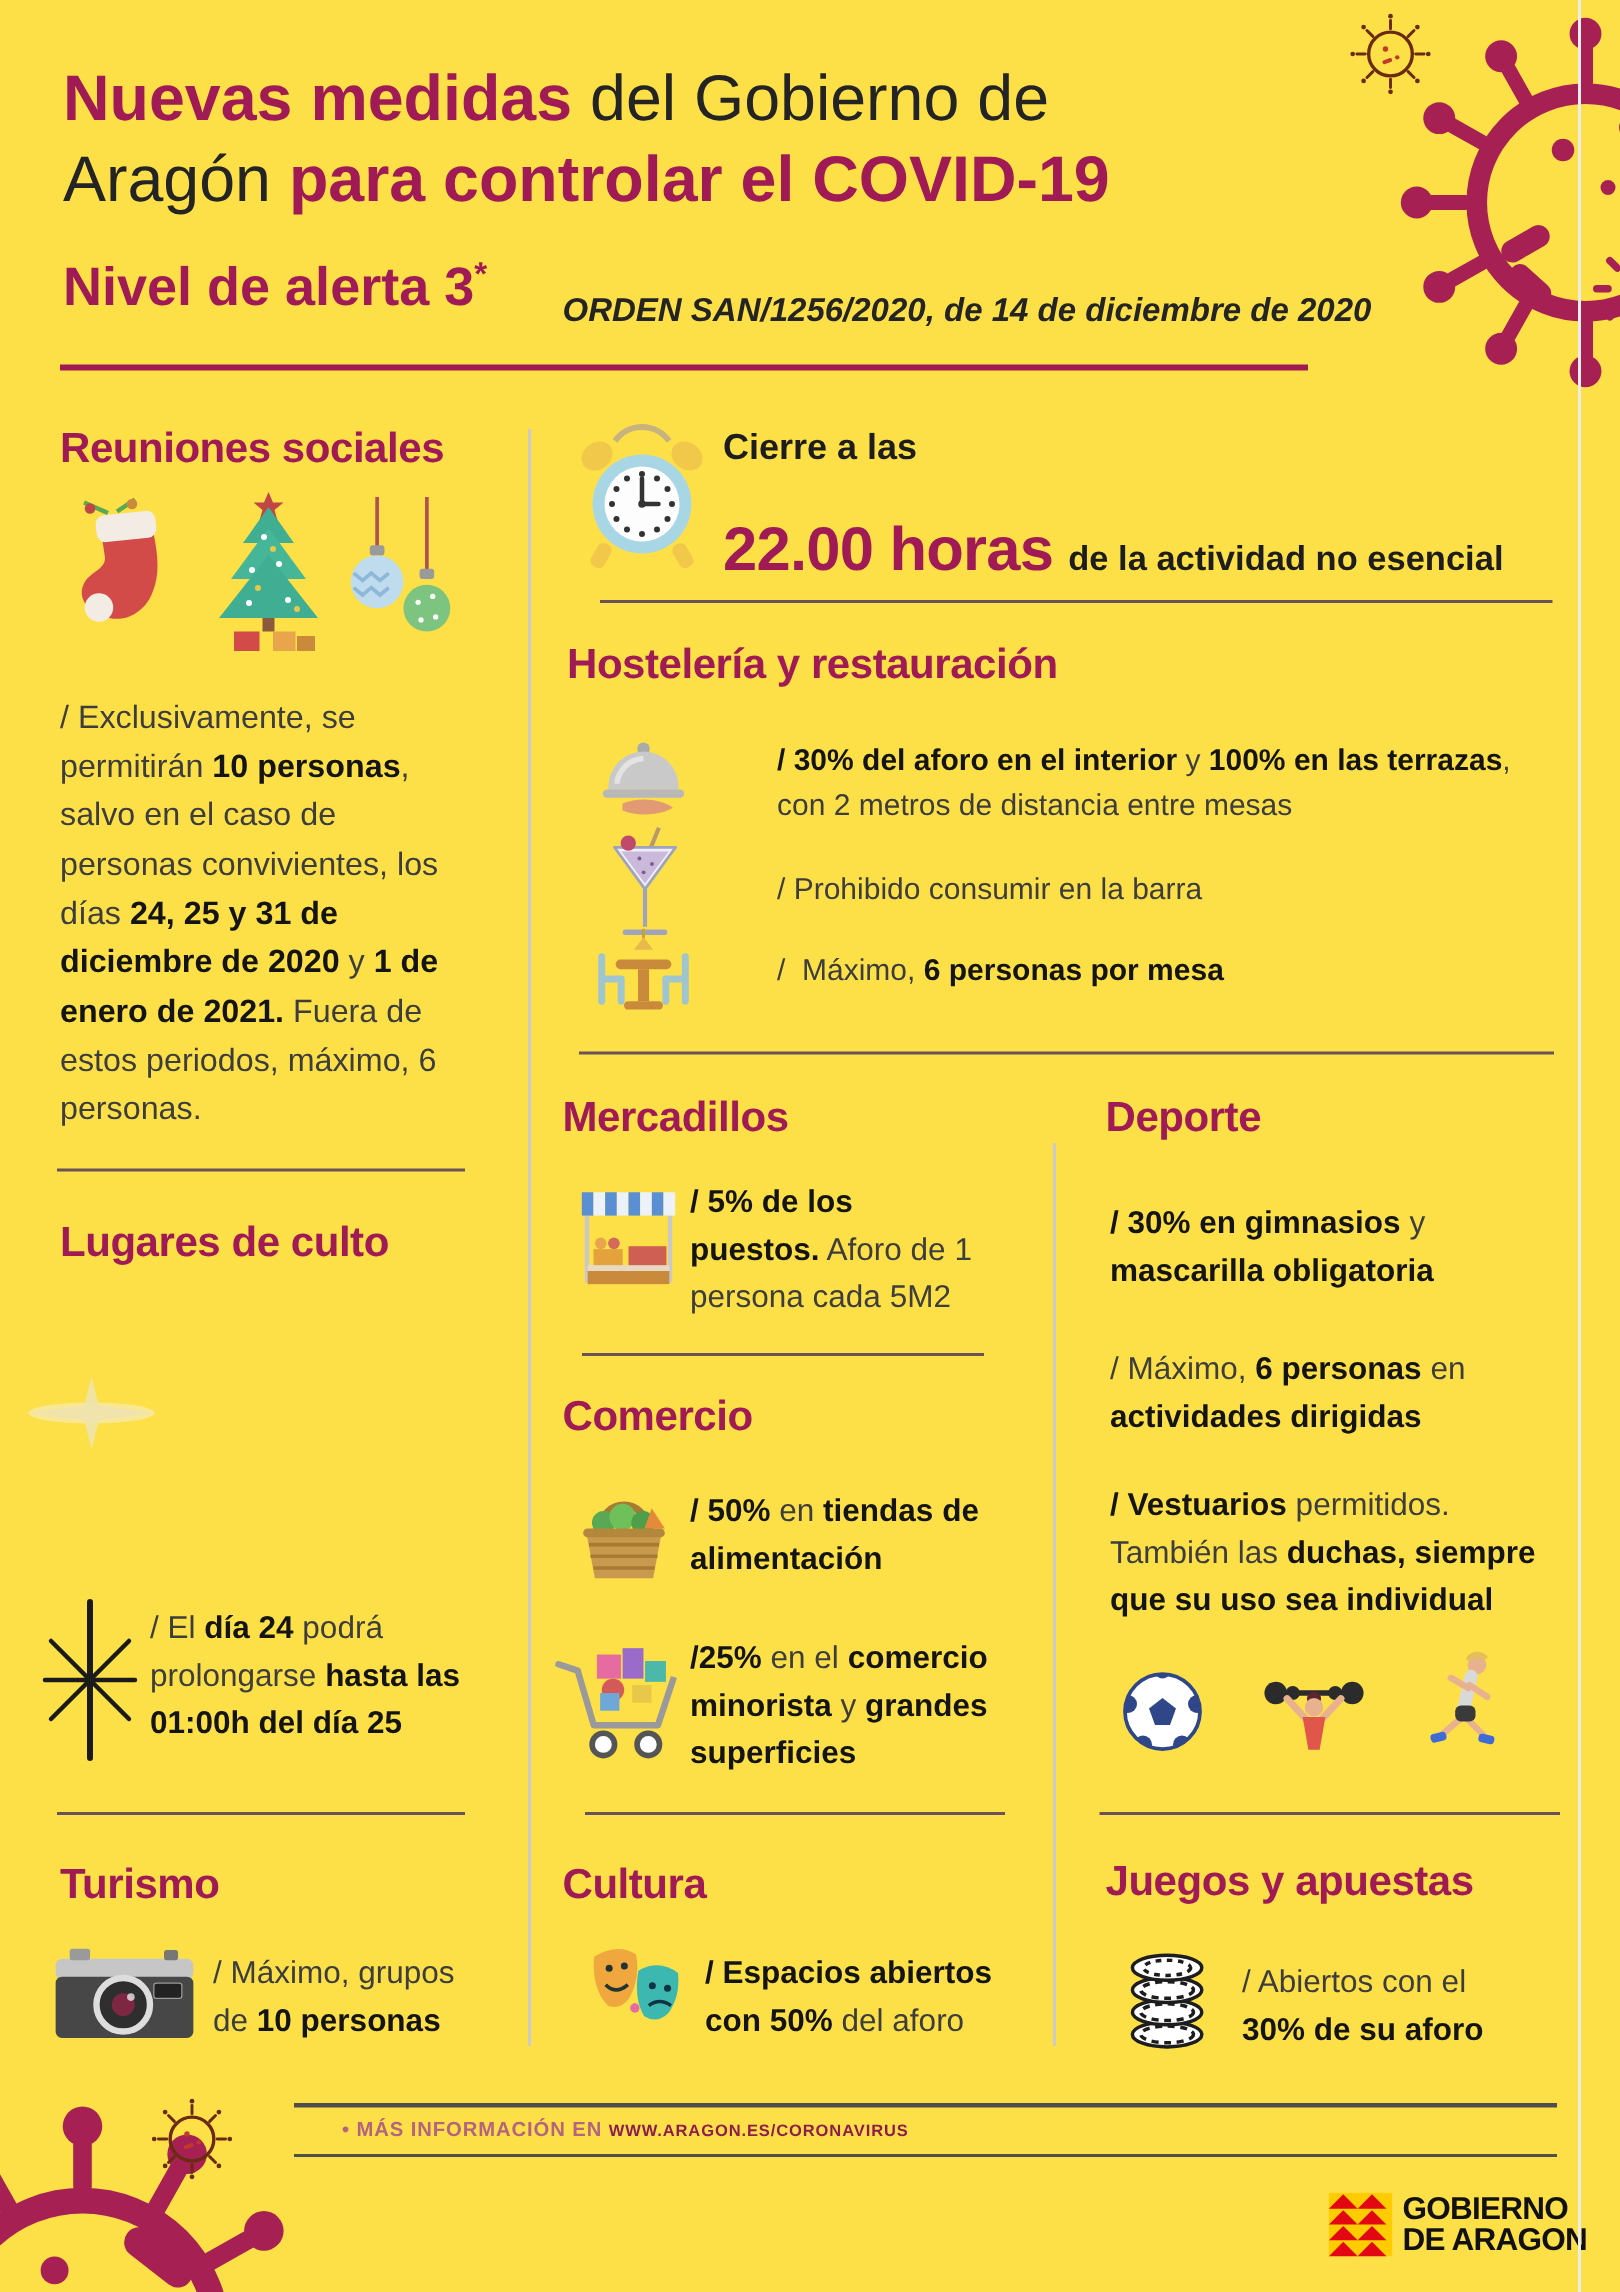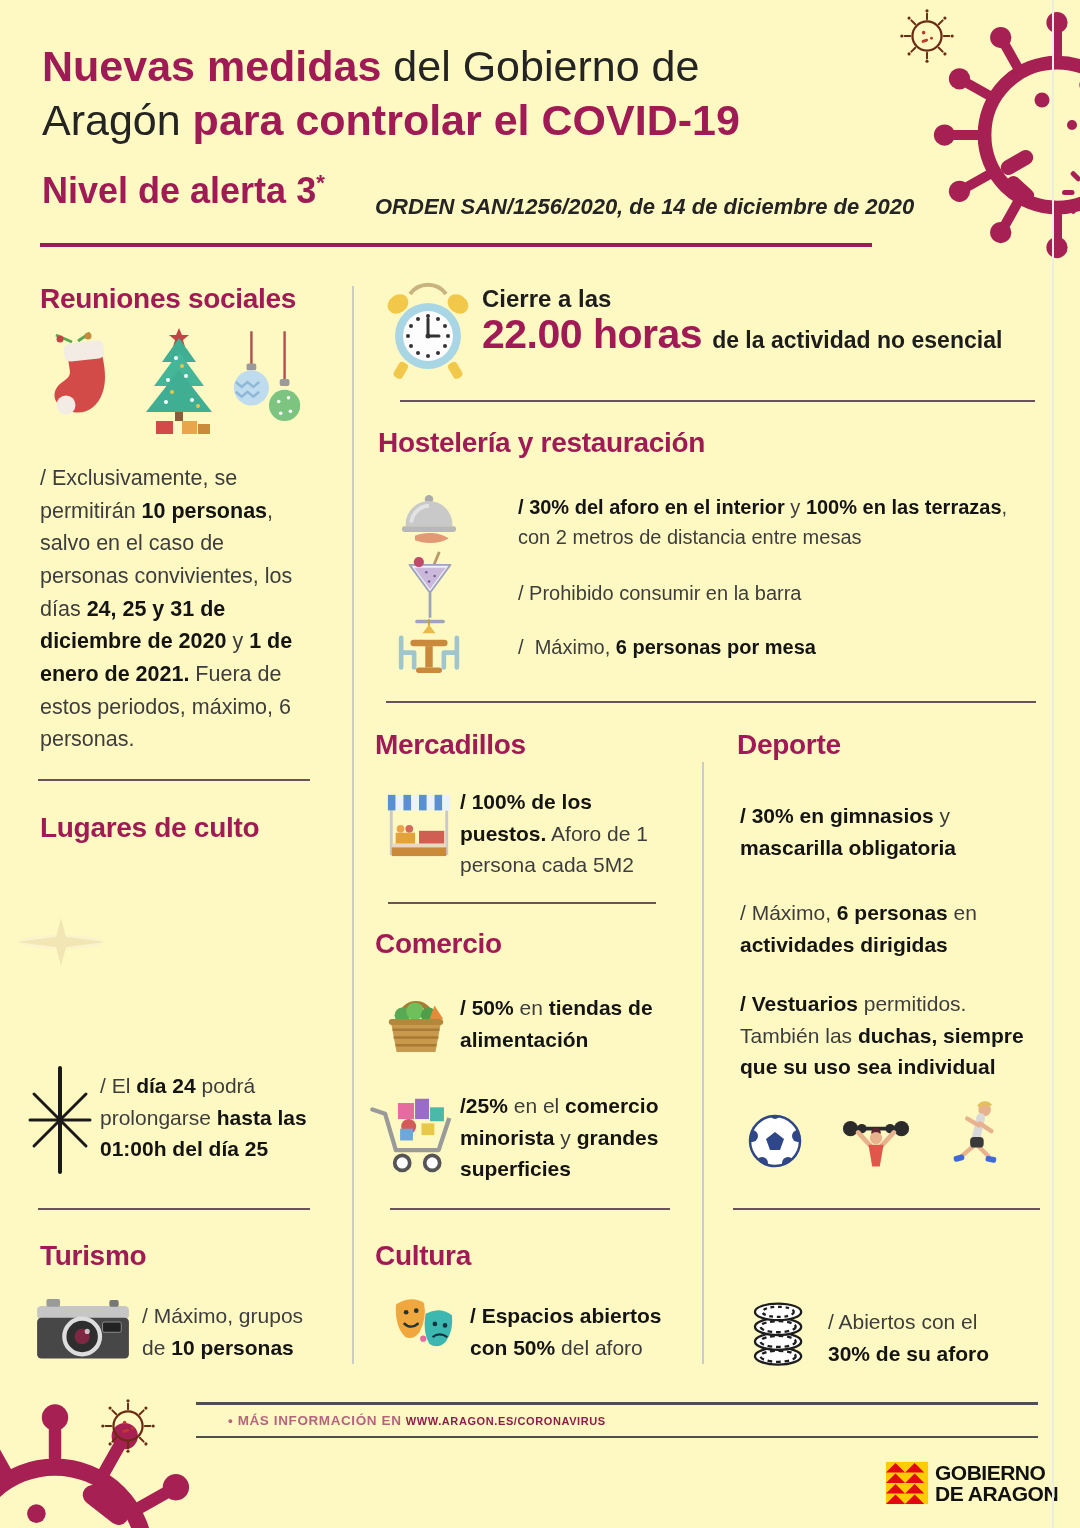--- a/index.html
+++ b/index.html
@@ -3,37 +3,37 @@
 <meta charset="utf-8">
 <style>
   :root{
     --maroon:#A01A55;
     --ink:#3d3d3d;
     --ink-bold:#141414;
     --rule-dark:#6B5158;
     --rule-gray:#CBCBCB;
   }
   html,body{margin:0;padding:0;background:#fff;}
-  #page{position:relative;width:1080px;height:1528px;background:#fef9c3;overflow:hidden;
+  #page{position:relative;width:1080px;height:1528px;background:#fde047;overflow:hidden;
         font-family:"Liberation Sans", sans-serif;}
   .abs{position:absolute;}
   .h2{font-weight:800;font-size:28px;color:var(--maroon);letter-spacing:-0.3px;}
   .body{font-size:21px;line-height:1.5;color:var(--ink);white-space:pre-wrap;}
   .body .b{font-weight:700;color:var(--ink-bold);}
   .hr{background:var(--rule-dark);height:2px;}
   .vr{background:var(--rule-gray);width:2px;}
   .title-line{font-size:43px;line-height:1.23;font-weight:500;color:#242424;white-space:pre;}
   .title-line .b{font-weight:800;}
   .title-line .m{color:var(--maroon);}
   .nivel{font-size:36px;font-weight:700;color:var(--maroon);}
   .nivel sup{font-size:22px;}
   .orden{font-size:22px;font-style:italic;font-weight:600;color:#242424;}
   .cierre1{font-size:24px;font-weight:800;color:#1d1d1d;}
   .cierre-row{display:flex;align-items:baseline;}
-  .cierre-time{font-size:41px;font-weight:800;color:var(--maroon);letter-spacing:-0.5px;}
+  .cierre-time{font-size:41px;font-weight:800;color:var(--maroon);letter-spacing:-0.5px;margin-top:32px;}
   .cierre-sfx{font-size:23px;font-weight:800;color:#1d1d1d;margin-left:10px;}
   .host{font-size:20px;margin-left:48px;}
   .info-prefix{font-size:13.5px;font-weight:600;letter-spacing:0.6px;color:#B4647E;}
   .info-url{font-size:11px;font-weight:800;letter-spacing:0.6px;color:#8F1C4C;}
   .logo-text{font-size:21px;line-height:1.02;font-weight:800;color:#111;letter-spacing:-0.5px;}
   .edge{position:absolute;left:1052px;top:0;width:2px;height:1528px;background:#ececec;}
 </style>
 </head>
 <body>
 
@@ -468,21 +468,21 @@
   <svg class="abs" style="left:390px;top:617px;" width="78" height="62">
       <use href="#table"></use>
     </svg>
   <div class="abs body host" style="left:470px;top:632px;width:500px;"><span>/  Máximo, </span><span class="b">6 personas por mesa</span></div>
   <div class="abs hr" style="left:386px;top:701px;width:650px;"></div>
 
   <div class="abs h2" style="left:375px;top:729px;">Mercadillos</div>
   <svg class="abs" style="left:384px;top:789px;" width="70" height="70">
       <use href="#stall"></use>
     </svg>
-  <div class="abs body" style="left:460px;top:786px;width:235px;"><span class="b">/ </span><span class="b">100% de los
+  <div class="abs body" style="left:460px;top:786px;width:235px;"><span class="b">/ </span><span class="b">5% de los
 puestos.</span><span> Aforo de 1
 persona cada 5M2</span></div>
   <div class="abs hr" style="left:388px;top:902px;width:268px;"></div>
 
   <div class="abs h2" style="left:375px;top:928px;">Comercio</div>
   <svg class="abs" style="left:378px;top:986px;" width="76" height="70">
       <use href="#basket"></use>
     </svg>
   <div class="abs body" style="left:460px;top:992px;width:245px;"><span class="b">/ </span><span class="b">50%</span><span> en </span><span class="b">tiendas de
 alimentación</span></div>
@@ -513,20 +513,21 @@
       <use href="#ball"></use>
     </svg>
   <svg class="abs" style="left:838px;top:1106px;" width="76" height="68">
       <use href="#lifter"></use>
     </svg>
   <svg class="abs" style="left:944px;top:1098px;" width="60" height="76">
       <use href="#runner"></use>
     </svg>
   <div class="abs hr" style="left:733px;top:1208px;width:307px;"></div>
 
+  <div class="abs h2" style="left:737px;top:1238px;">Juegos y apuestas</div>
   <svg class="abs" style="left:748px;top:1298px;" width="62" height="74">
       <use href="#chips"></use>
     </svg>
   <div class="abs body" style="left:828px;top:1306px;width:225px;"><span>/ Abiertos con el
 </span><span class="b">30% de su aforo</span></div>
 
   <div class="abs" style="left:196px;top:1402px;width:842px;height:3px;background:#4F4F4F;"></div>
   <div class="abs" style="left:228px;top:1411px;">
     <span class="info-prefix">•</span><span class="info-prefix"> MÁS INFORMACIÓN EN </span><span class="info-url">WWW.ARAGON.ES/CORONAVIRUS</span>
   </div>

